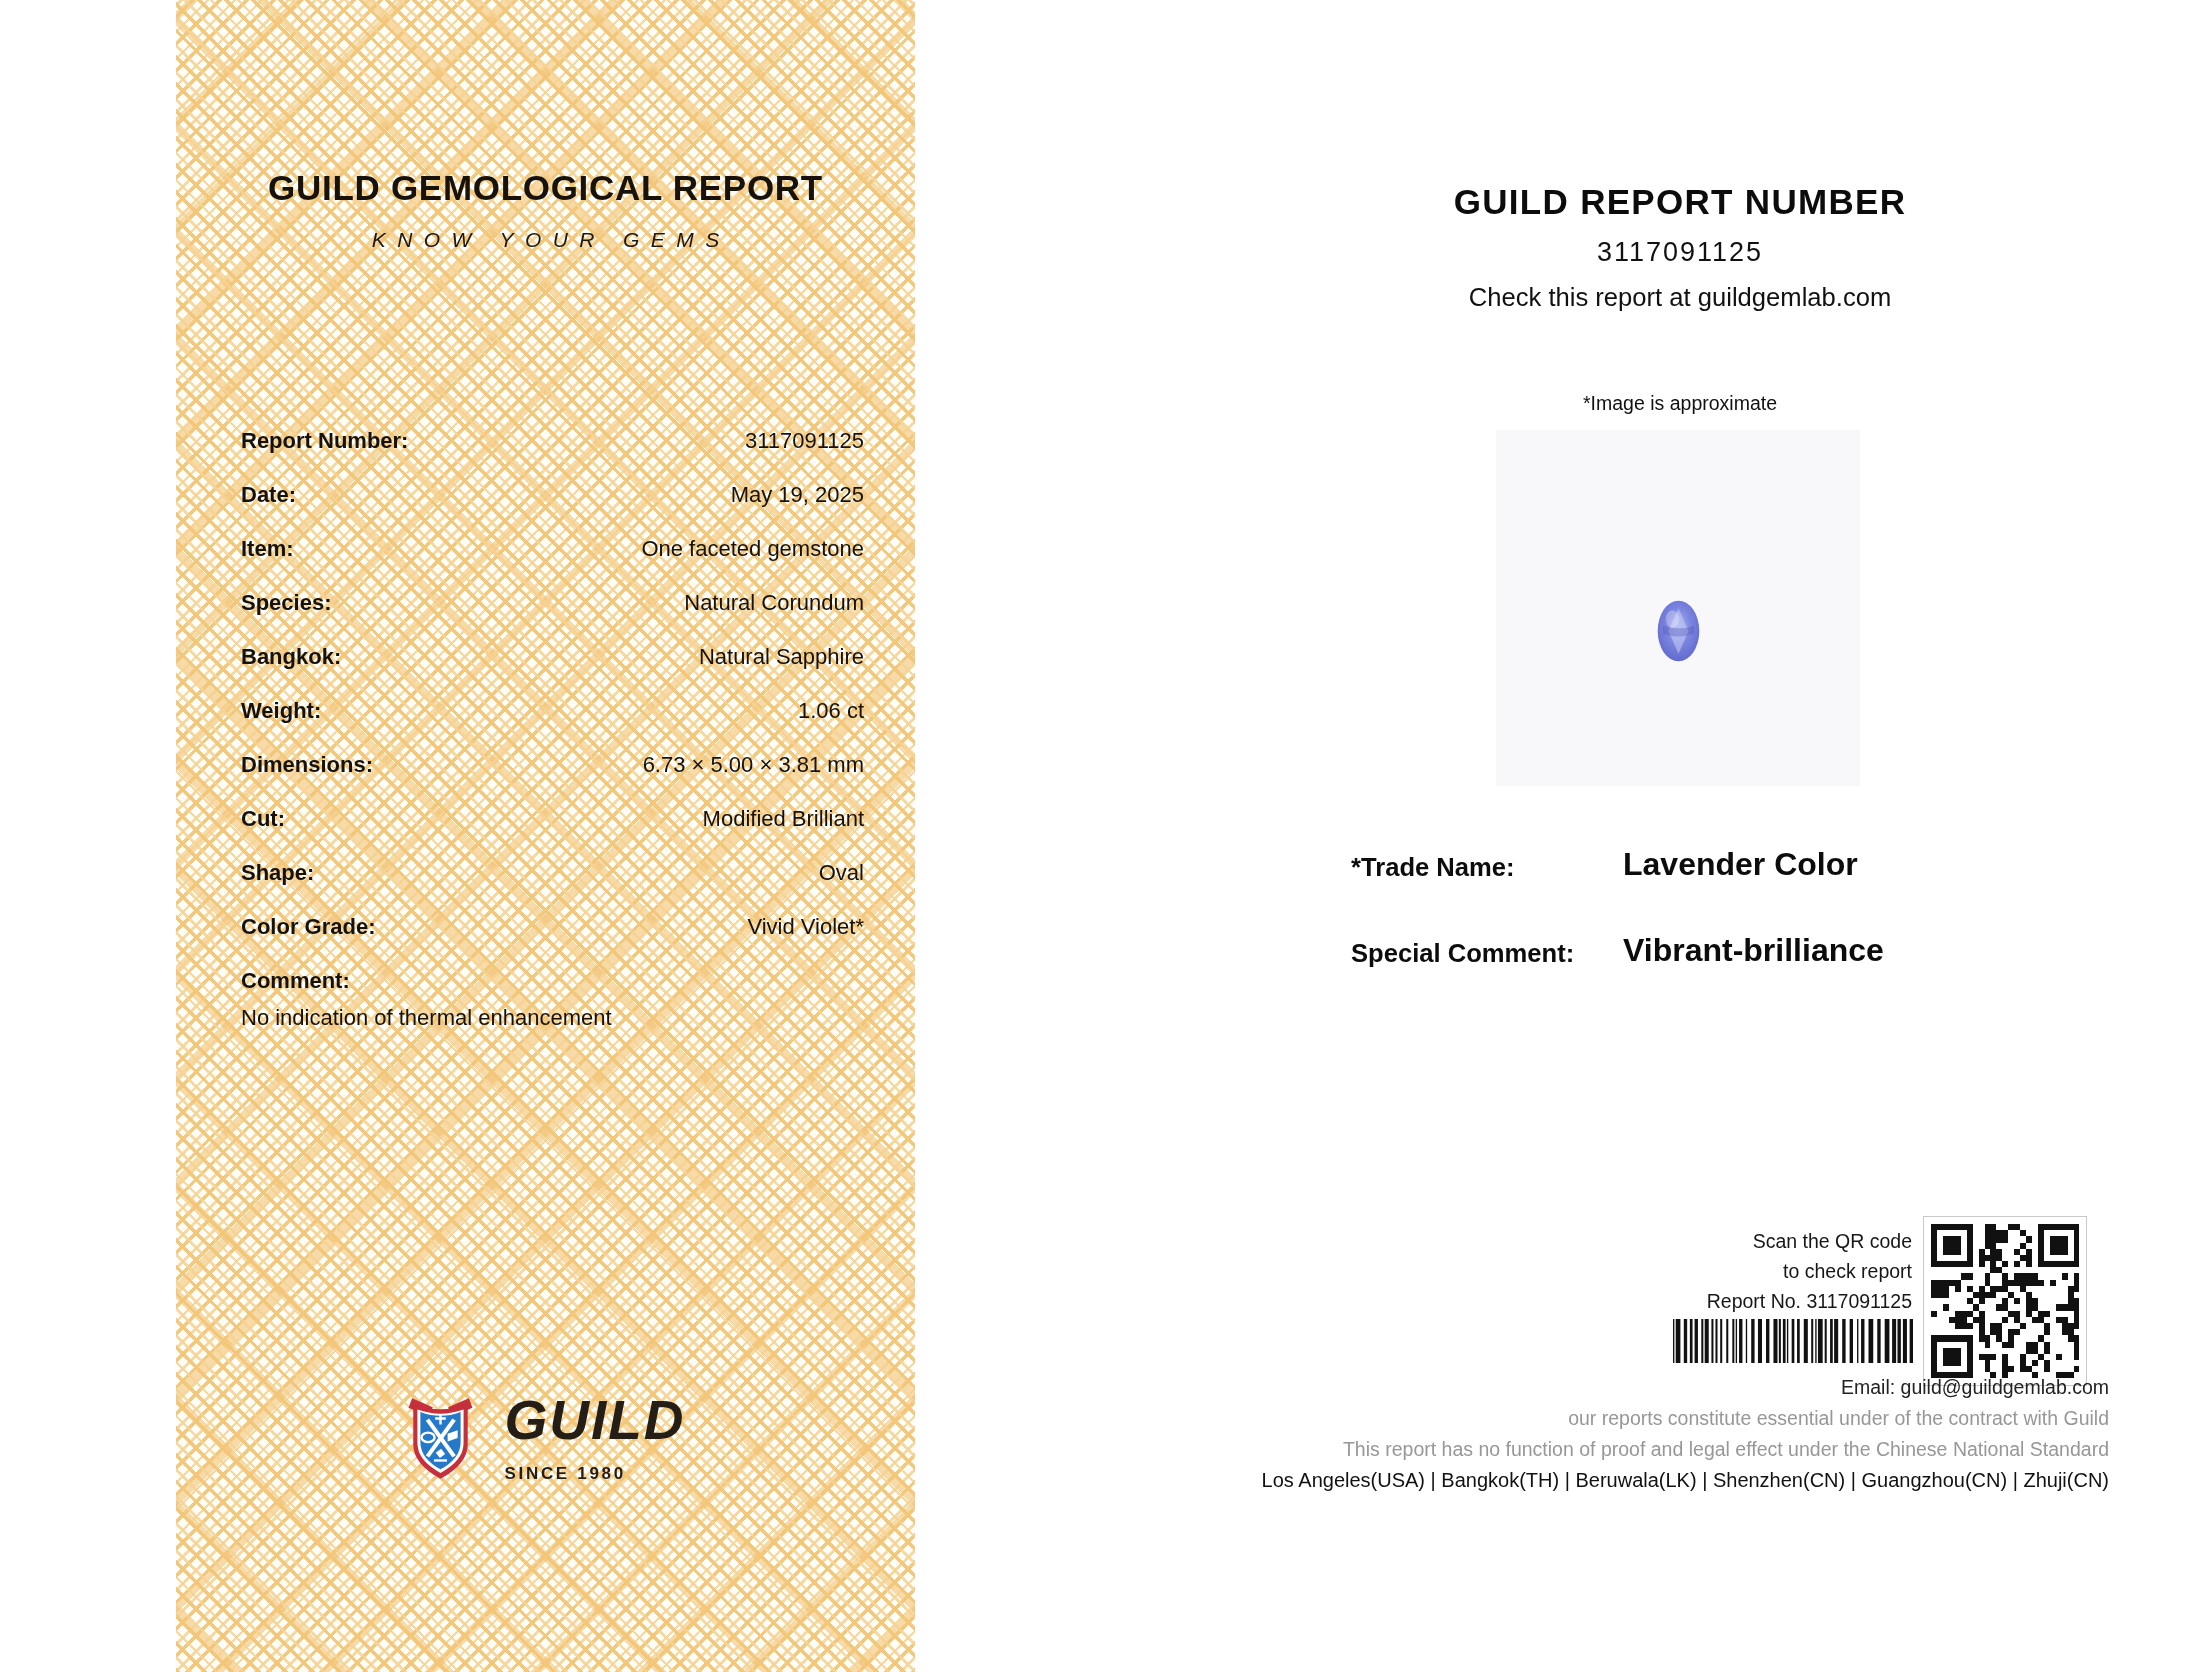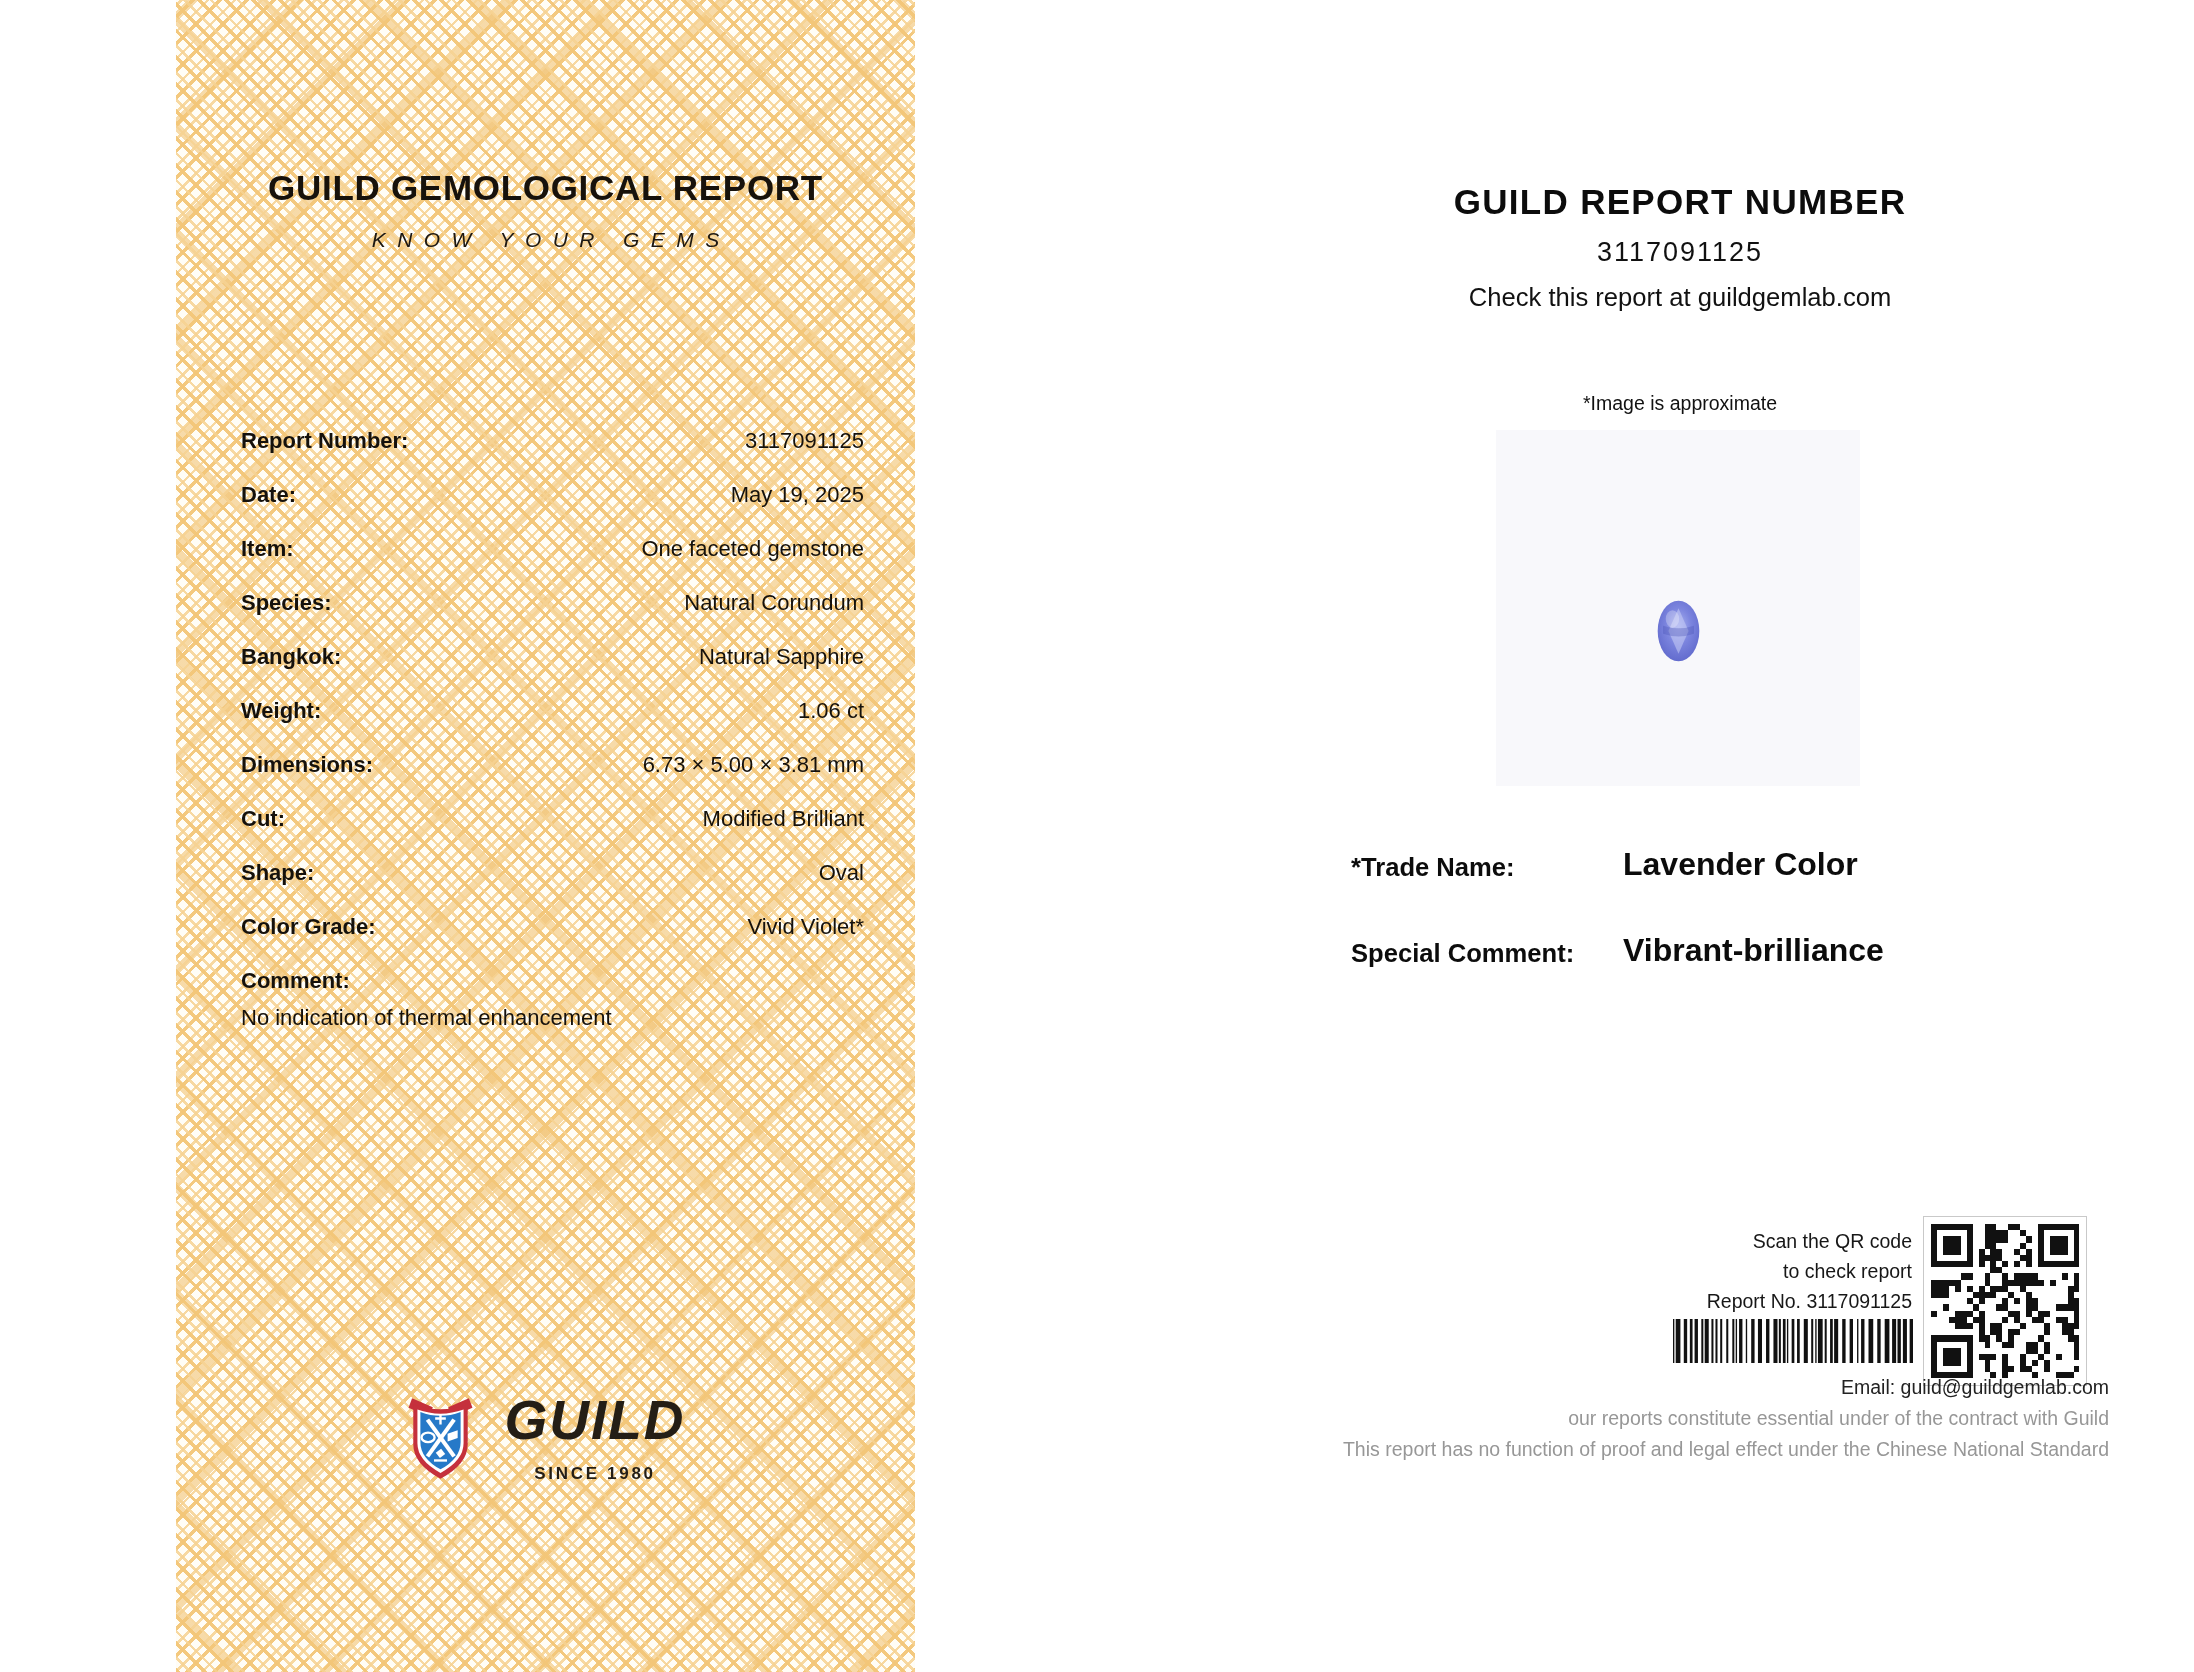--- a/index.html
+++ b/index.html
@@ -21,21 +21,21 @@
   .left-subtitle{position:absolute;top:228px;left:0;width:100%;text-align:center;
     font-size:21px;font-weight:400;letter-spacing:11.4px;text-indent:11.4px;color:#1d1812;font-style:italic;}
   .fields{position:absolute;top:414px;left:65px;width:623px;}
   .frow{height:54px;display:flex;justify-content:space-between;align-items:center;}
   .flabel{font-size:22px;font-weight:700;white-space:nowrap;}
   .fvalue{font-size:22px;font-weight:400;white-space:nowrap;}
   .comment-line{position:absolute;top:1005px;left:65px;font-size:22px;font-weight:400;}
   .logo-row{position:absolute;top:1391px;left:0;width:100%;display:flex;
     justify-content:center;align-items:center;gap:28px;}
   .guild-name{font-size:55px;font-weight:800;letter-spacing:2px;color:#241e16;line-height:1;font-style:italic;}
-  .guild-since{font-size:17px;font-weight:700;letter-spacing:2.7px;color:#241e16;margin-top:16px;text-align:center;}
+  .guild-since{font-size:17px;font-weight:700;letter-spacing:2.7px;color:#241e16;margin-top:16px;text-align:left;}
 
   
   .r-title{position:absolute;left:1212px;top:182px;width:936px;text-align:center;
     font-size:35px;font-weight:700;letter-spacing:1.3px;color:#0c0c0c;}
   .r-number{position:absolute;left:1212px;top:237px;width:936px;text-align:center;
     font-size:27px;letter-spacing:2px;color:#111;}
   .r-check{position:absolute;left:1212px;top:283px;width:936px;text-align:center;
     font-size:25.6px;color:#111;}
   .r-imgnote{position:absolute;left:1212px;top:392px;width:936px;text-align:center;
     font-size:19.5px;color:#111;}
@@ -499,16 +499,17 @@
         <rect x="21" y="24" width="1" height="1" fill="#111"></rect>
         <rect x="22" y="24" width="1" height="1" fill="#111"></rect>
         <rect x="23" y="24" width="1" height="1" fill="#111"></rect>
       </svg>
   </div>
 
   <div class="footer">
     <div class="f-email">Email: guild@guildgemlab.com</div>
     <div class="f-gray">our reports constitute essential under of the contract with Guild</div>
     <div class="f-gray">This report has no function of proof and legal effect under the Chinese National Standard</div>
+    <div class="f-cities">Los Angeles(USA) | Bangkok(TH) | Beruwala(LK) | Shenzhen(CN) | Guangzhou(CN) | Zhuji(CN)</div>
   </div>
 
 </div>
 
 
 </body></html>

